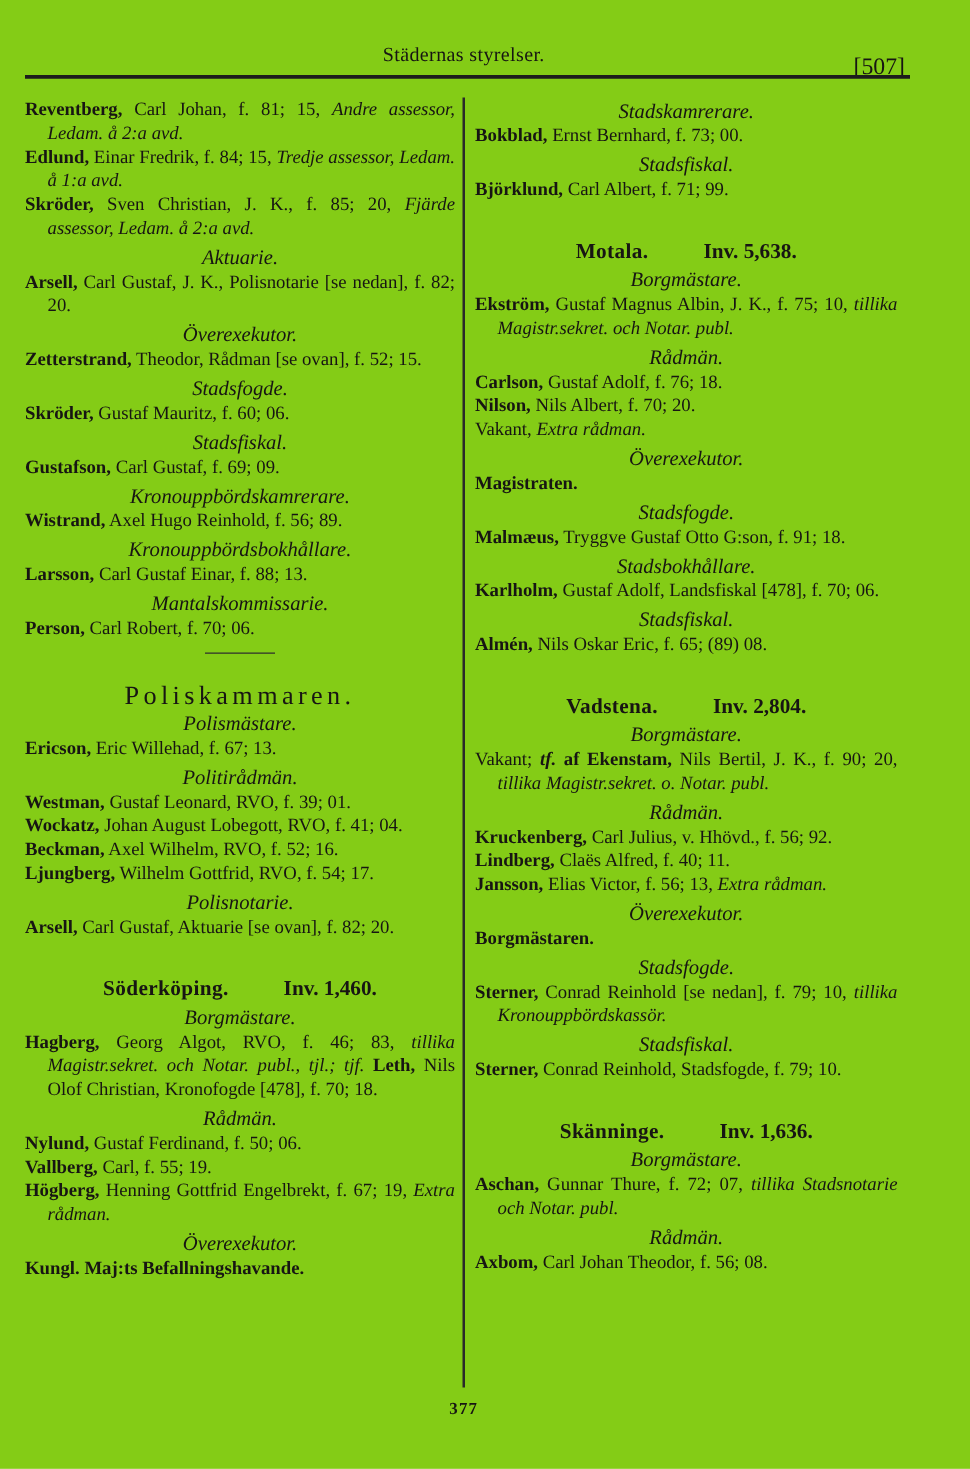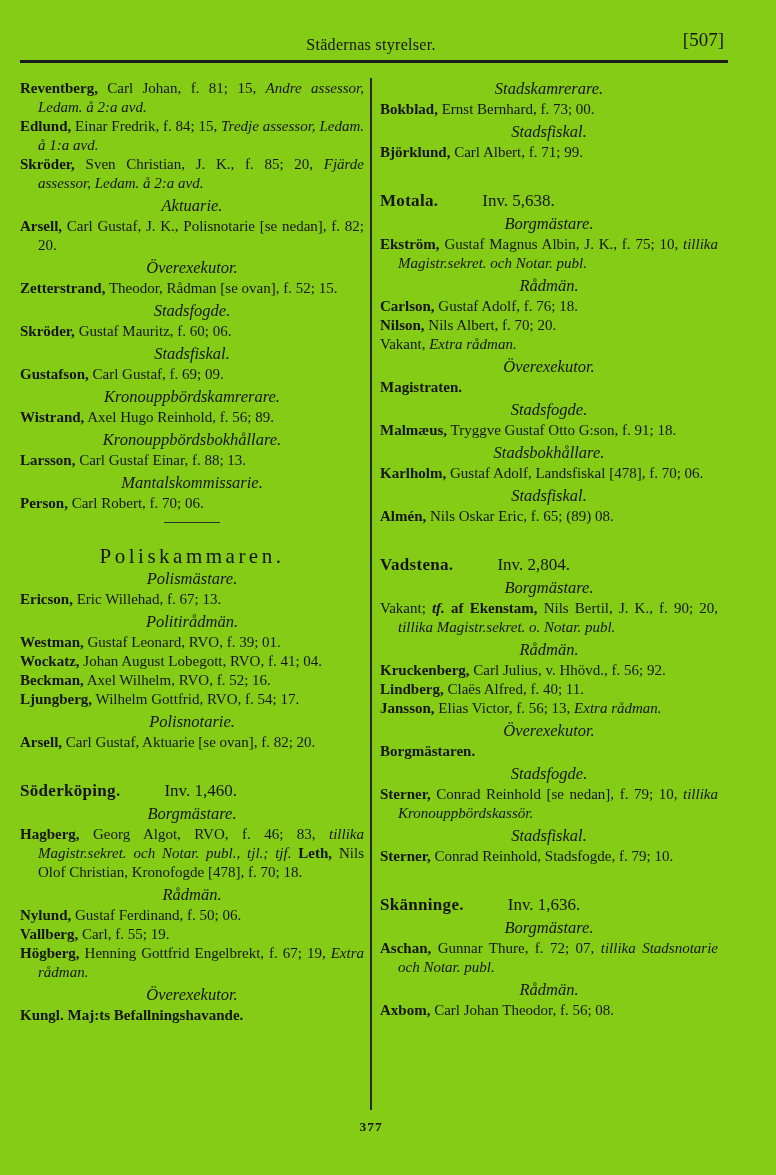--- a/index.html
+++ b/index.html
@@ -11,21 +11,21 @@
   }
   .page {
     position:relative; width:776px; height:1175px;
     background:#84cc16; overflow:hidden;
   }
   .header-title {
     position:absolute; top:36px; left:20px; width:702px;
     text-align:center; font-size:16px; letter-spacing:.3px;
   }
   .page-marker {
-    position:absolute; top:29px; right:52px; font-size:19px;
+    position:absolute; top:43px; right:52px; font-size:19px;
   }
   .top-rule {
     position:absolute; top:60px; left:20px; width:708px; height:0;
     border-top:3px solid #1c1c1c;
   }
   .columns {
     position:absolute; top:78px; left:20px; width:708px;
     display:flex; align-items:stretch;
   }
   .col { box-sizing:border-box; }
@@ -47,25 +47,25 @@
   }
   .subtitle {
     text-align:center; font-size:21px; letter-spacing:3.5px;
     line-height:20px; margin:23px 0 2px;
   }
   .divider {
     width:56px; height:0; border-top:1.5px solid #2e2e2e;
     margin:9px auto 3px;
   }
   .city {
-    display:flex; justify-content:flex-start; align-items:baseline;
+    display:flex; justify-content:center; align-items:baseline;
     gap:44px; font-size:17px; line-height:20px; margin:29px 0 3px;
   }
   .city-name { font-weight:bold; letter-spacing:.3px; }
-  .city-inv  { font-weight:normal; }
+  .city-inv  { font-weight:bold; }
   .col > :first-child { margin-top:1px; }
 
   .page-number {
     position:absolute; bottom:40px; left:20px; width:702px;
     text-align:center; font-size:13.5px; font-weight:bold; letter-spacing:1px;
   }
 </style>
 </head>
 <body>
 

